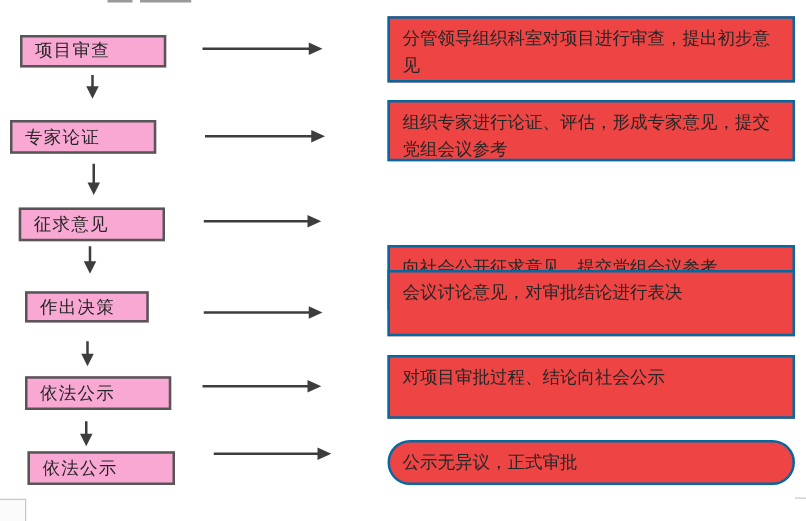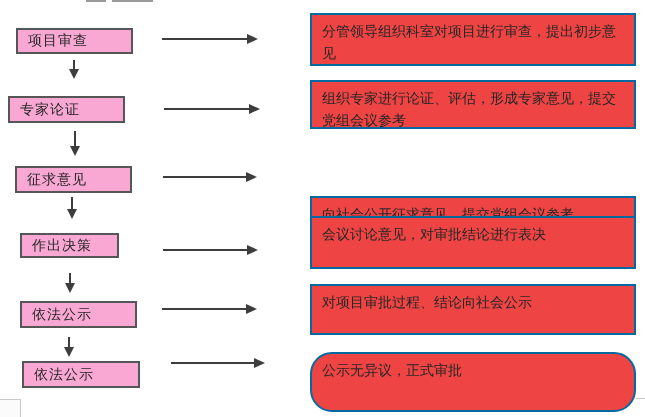--- a/index.html
+++ b/index.html
@@ -118,20 +118,20 @@
   <div class="harrow" style="left:171px;top:358px;width:94px;">
     <div class="shaft"></div>
     <div class="head"></div>
   </div>
 
   <div class="rbox" style="top:13px;height:53px;">分管领导组织科室对项目进行审查，提出初步意见</div>
   <div class="rbox" style="top:80px;height:49px;">组织专家进行论证、评估，形成专家意见，提交党组会议参考</div>
   <div class="rbox" style="top:151px;height:52px;margin-top:45px;">向社会公开征求意见，提交党组会议参考</div>
   <div class="rbox" style="top:216px;height:53px;">会议讨论意见，对审批结论进行表决</div>
   <div class="rbox" style="top:284px;height:51px;">对项目审批过程、结论向社会公示</div>
-  <div class="rbox" style="top:352px;height:60px;border-radius:22px;">公示无异议，正式审批</div>
+  <div class="rbox" style="top:352px;height:36px;border-radius:22px;">公示无异议，正式审批</div>
 
   <div class="artifact" style="left:86px;top:0;width:20px;height:2px;background:#9a9a9a;"></div>
   <div class="artifact" style="left:112px;top:0;width:41px;height:2px;background:#9a9a9a;"></div>
   <div class="artifact" style="left:-5px;top:399px;width:24px;height:24px;border:1px solid #c9c9c9;background:#fbfbfb;"></div>
   <div class="artifact" style="left:636px;top:398px;width:9px;height:1px;background:#c9c9c9;"></div>
 
 </div>
 
 </body></html>

